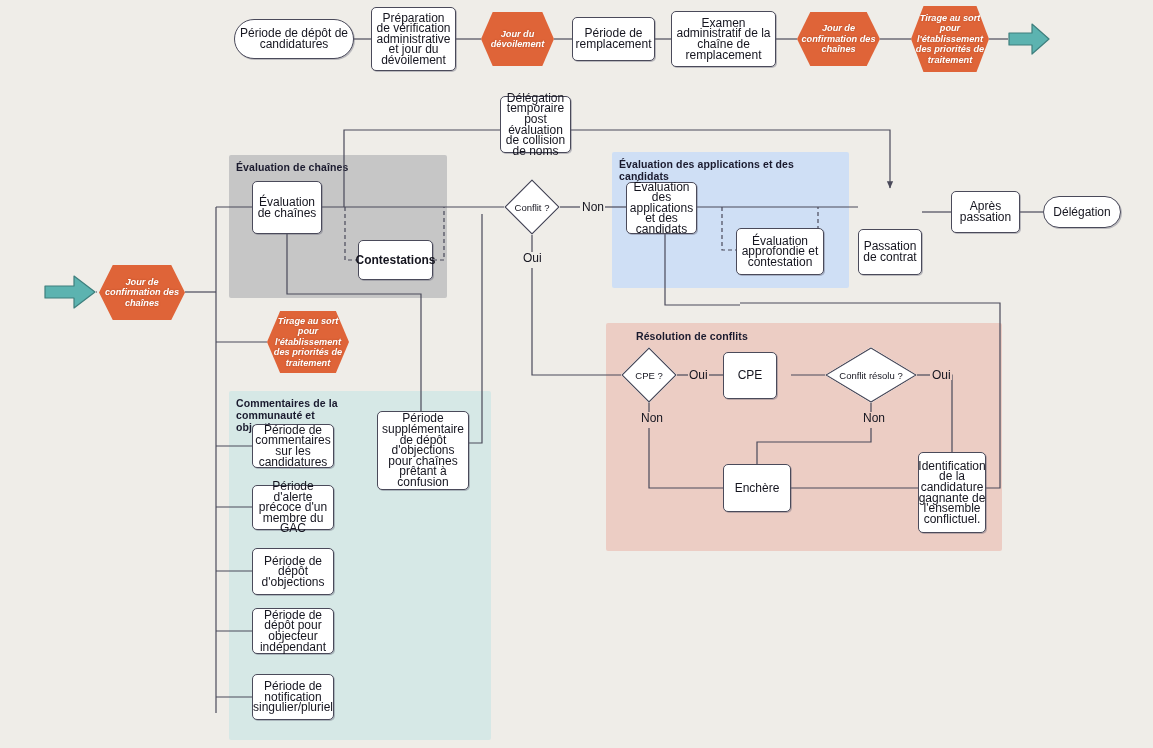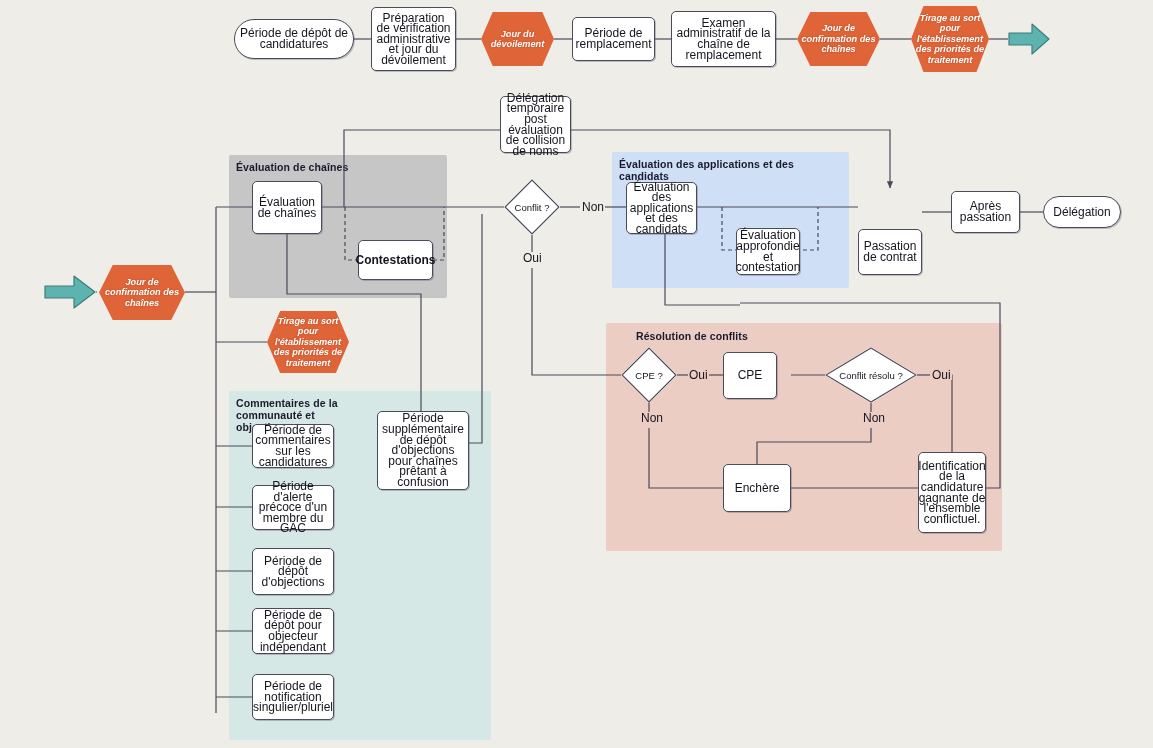--- a/index.html
+++ b/index.html
@@ -220,21 +220,21 @@
     </svg>
     <span>Conflit ?</span>
   </div>
   <div class="edgelbl" style="left:581px;top:202px;">Non</div>
   <div class="edgelbl" style="left:522px;top:253px;">Oui</div>
 
   <div class="node" style="left:626px;top:182px;width:71px;height:52px;">
     <span>Évaluation des applications et des candidats</span>
   </div>
 
-  <div class="node" style="left:736px;top:228px;width:64px;height:47px;">
+  <div class="node" style="left:736px;top:228px;width:88px;height:47px;">
     <span>Évaluation approfondie et contestation</span>
   </div>
 
   <div class="node" style="left:858px;top:189px;width:64px;height:46px;margin-top:40px;">
     <span>Passation de contrat</span>
   </div>
 
   <div class="node" style="left:951px;top:191px;width:69px;height:42px;">
     <span>Après passation</span>
   </div>

